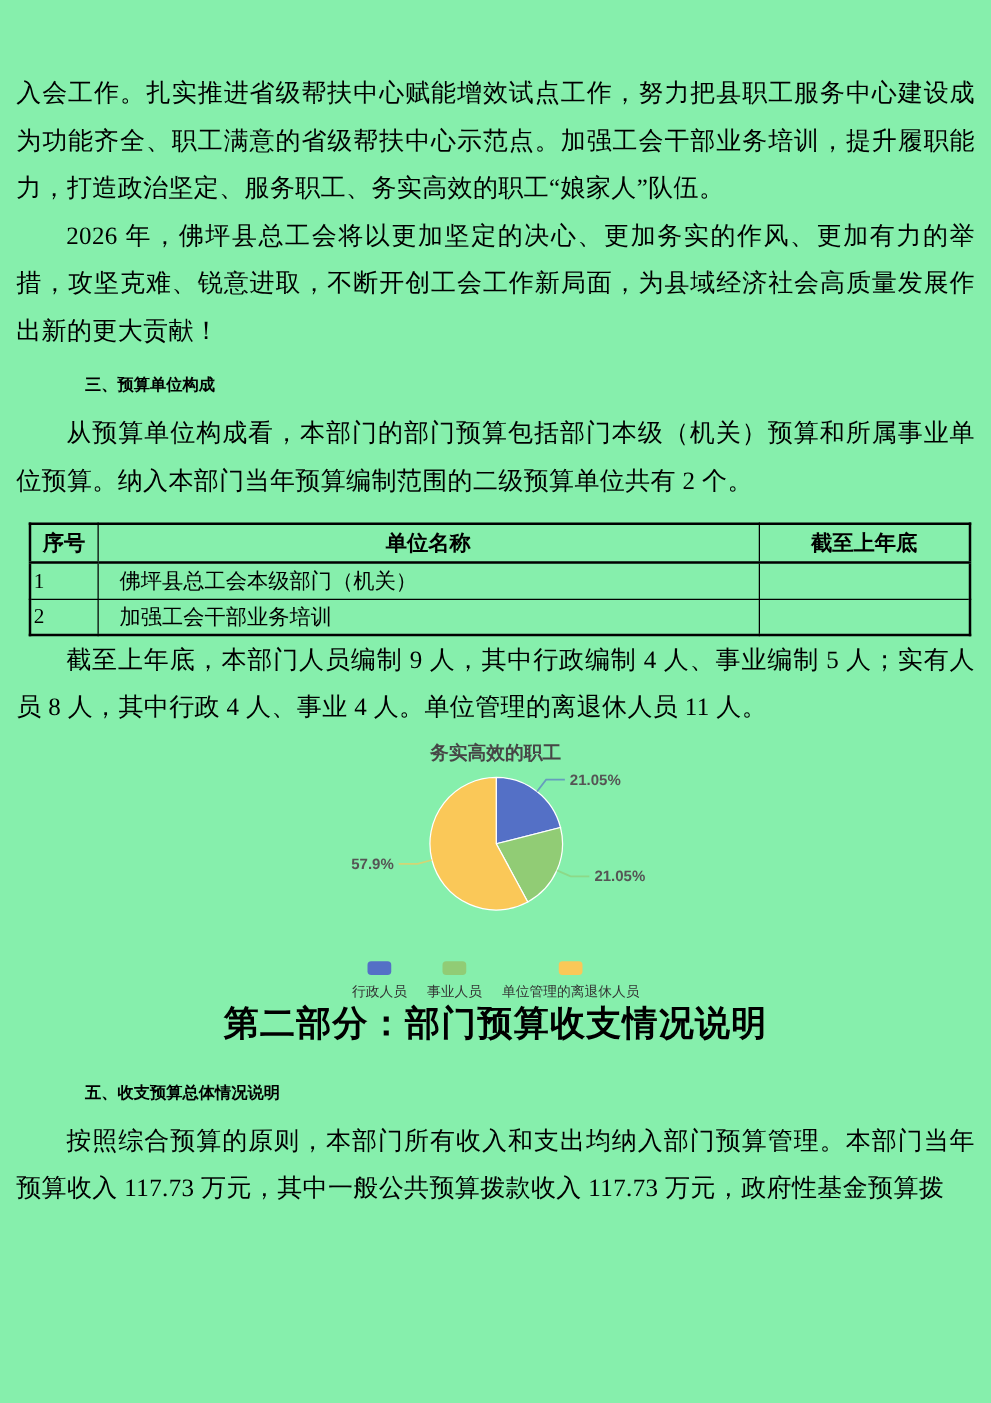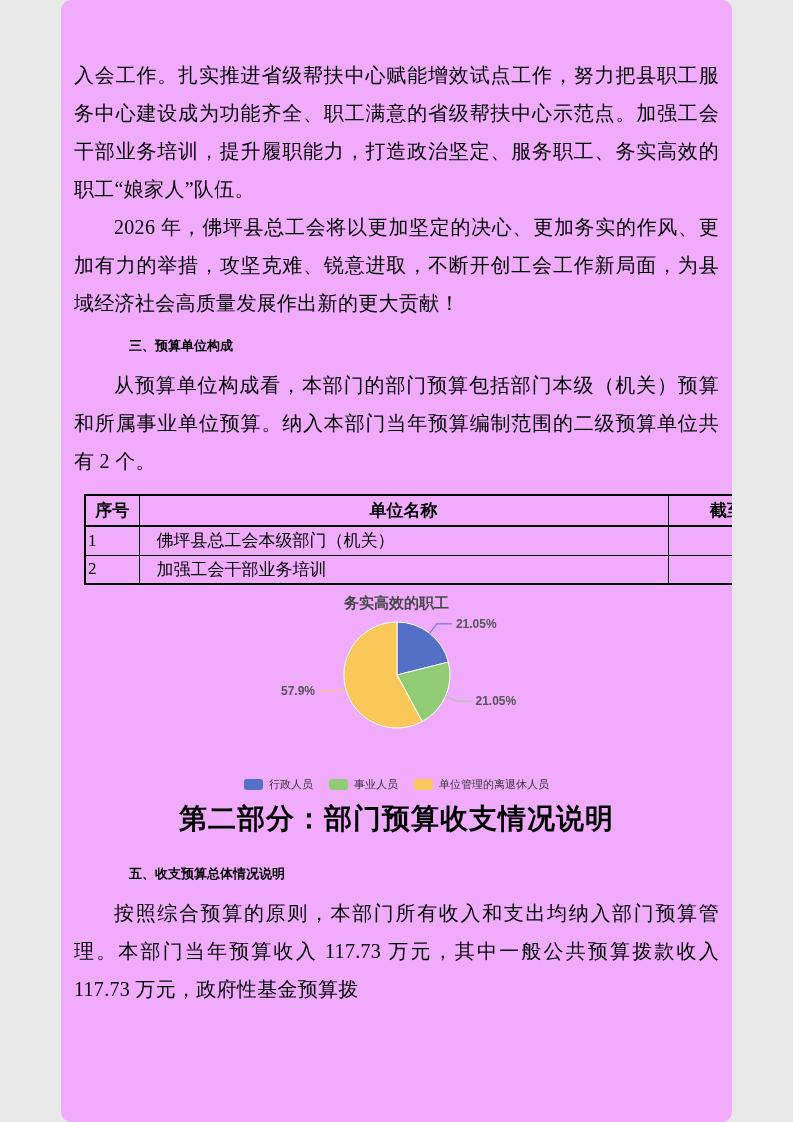--- a/index.html
+++ b/index.html
@@ -1,23 +1,22 @@
 <!DOCTYPE html>
 <html><head>
 <meta charset="utf-8">
 <style>
   * { margin:0; padding:0; box-sizing:border-box; }
   html,body { background:#e9e9e9; }
   .page {
-    position:relative; width:671px; height:1122px; margin:0 auto;
-    background:#f0abfc; overflow:hidden;
+    position:relative; width:793px; height:1122px; margin:0 auto;
+    background:#86efac; overflow:hidden;
     padding:56px 13px 0 13px;
     font-family:"Liberation Serif","DejaVu Serif",serif;
     color:#000;
-    border-radius:10px;
   }
   .body-text {
     font-size:20px; line-height:38px; text-align:justify;
     letter-spacing:0.3px;
   }
   .indent { text-indent:2em; }
   .section-heading {
     font-family:"Liberation Sans","DejaVu Sans",sans-serif;
     font-size:13px; font-weight:bold; line-height:24px;
     padding-left:55px; margin-top:12px; margin-bottom:8px;
@@ -37,21 +36,21 @@
   .col-no-w { width:54px; } .col-name-w { width:529px; } .col-change-w { width:169px; }
   td.cell-no { padding-left:2px; }
   td.cell-name { padding-left:17px;margin-top:36px; }
   .chart-wrap {
     margin-top:8px; text-align:center;
     font-family:"Liberation Sans","DejaVu Sans",sans-serif;
   }
   .chart-title { font-size:15px; font-weight:bold; color:#464646; line-height:20px; }
   .pie-svg { display:block; margin:0 auto; }
   .legend { display:flex; justify-content:center; align-items:center; gap:16px; margin-top:34px; height:15px; }
-  .legend-item { display:inline-flex; align-items:center; gap:6px; }
+  .legend-item { display:inline-flex; align-items:center; gap:6px;flex-direction:column; }
   .legend-swatch { width:19px; height:11px; border-radius:3px; display:inline-block; }
   .legend-label { font-size:11px; color:#333333; }
   .part-title {
     font-family:"Liberation Sans","DejaVu Sans",sans-serif;
     font-size:28px; font-weight:bold; text-align:center;
     line-height:34px; margin-top:10px; letter-spacing:1px;
   }
   .h5 { margin-top:26px; }
   .last-para { margin-top:4px; }
 </style>
@@ -89,20 +88,21 @@
       </tr>
       <tr>
         <td class="cell-no">2</td>
         <td class="cell-name">加强工会干部业务培训</td>
         <td class="cell-change"></td>
       </tr>
     </tbody>
   </table>
 
 
+  <p class="body-text indent">截至上年底，本部门人员编制 9 人，其中行政编制 4 人、事业编制 5 人；实有人员 8 人，其中行政 4 人、事业 4 人。单位管理的离退休人员 11 人。</p>
 
   <div class="chart-wrap">
     <div class="chart-title">务实高效的职工</div>
     <svg id="pie-svg" class="pie-svg" width="360" height="130" viewBox="0 0 360 130">
         <path d="M180,62 L180.0,9.0 A53,53 0 0 1 231.4,49.0 Z" fill="#5470c6" stroke="#ffffff" stroke-width="1"></path>
         <polyline points="212.6,20.2 219.9,10.7 234.9,10.7" fill="none" stroke="#5470c6" stroke-opacity="0.65" stroke-width="1.4"></polyline>
         <text x="238.9" y="14.7" text-anchor="start" font-size="12" font-weight="600" fill="#555555" font-family="Liberation Sans, sans-serif">21.05%</text>
         <path d="M180,62 L231.4,49.0 A53,53 0 0 1 205.2,108.6 Z" fill="#91cc75" stroke="#ffffff" stroke-width="1"></path>
         <polyline points="228.5,83.3 239.5,88.1 254.5,88.1" fill="none" stroke="#91cc75" stroke-opacity="0.65" stroke-width="1.4"></polyline>
         <text x="258.5" y="92.1" text-anchor="start" font-size="12" font-weight="600" fill="#555555" font-family="Liberation Sans, sans-serif">21.05%</text>

